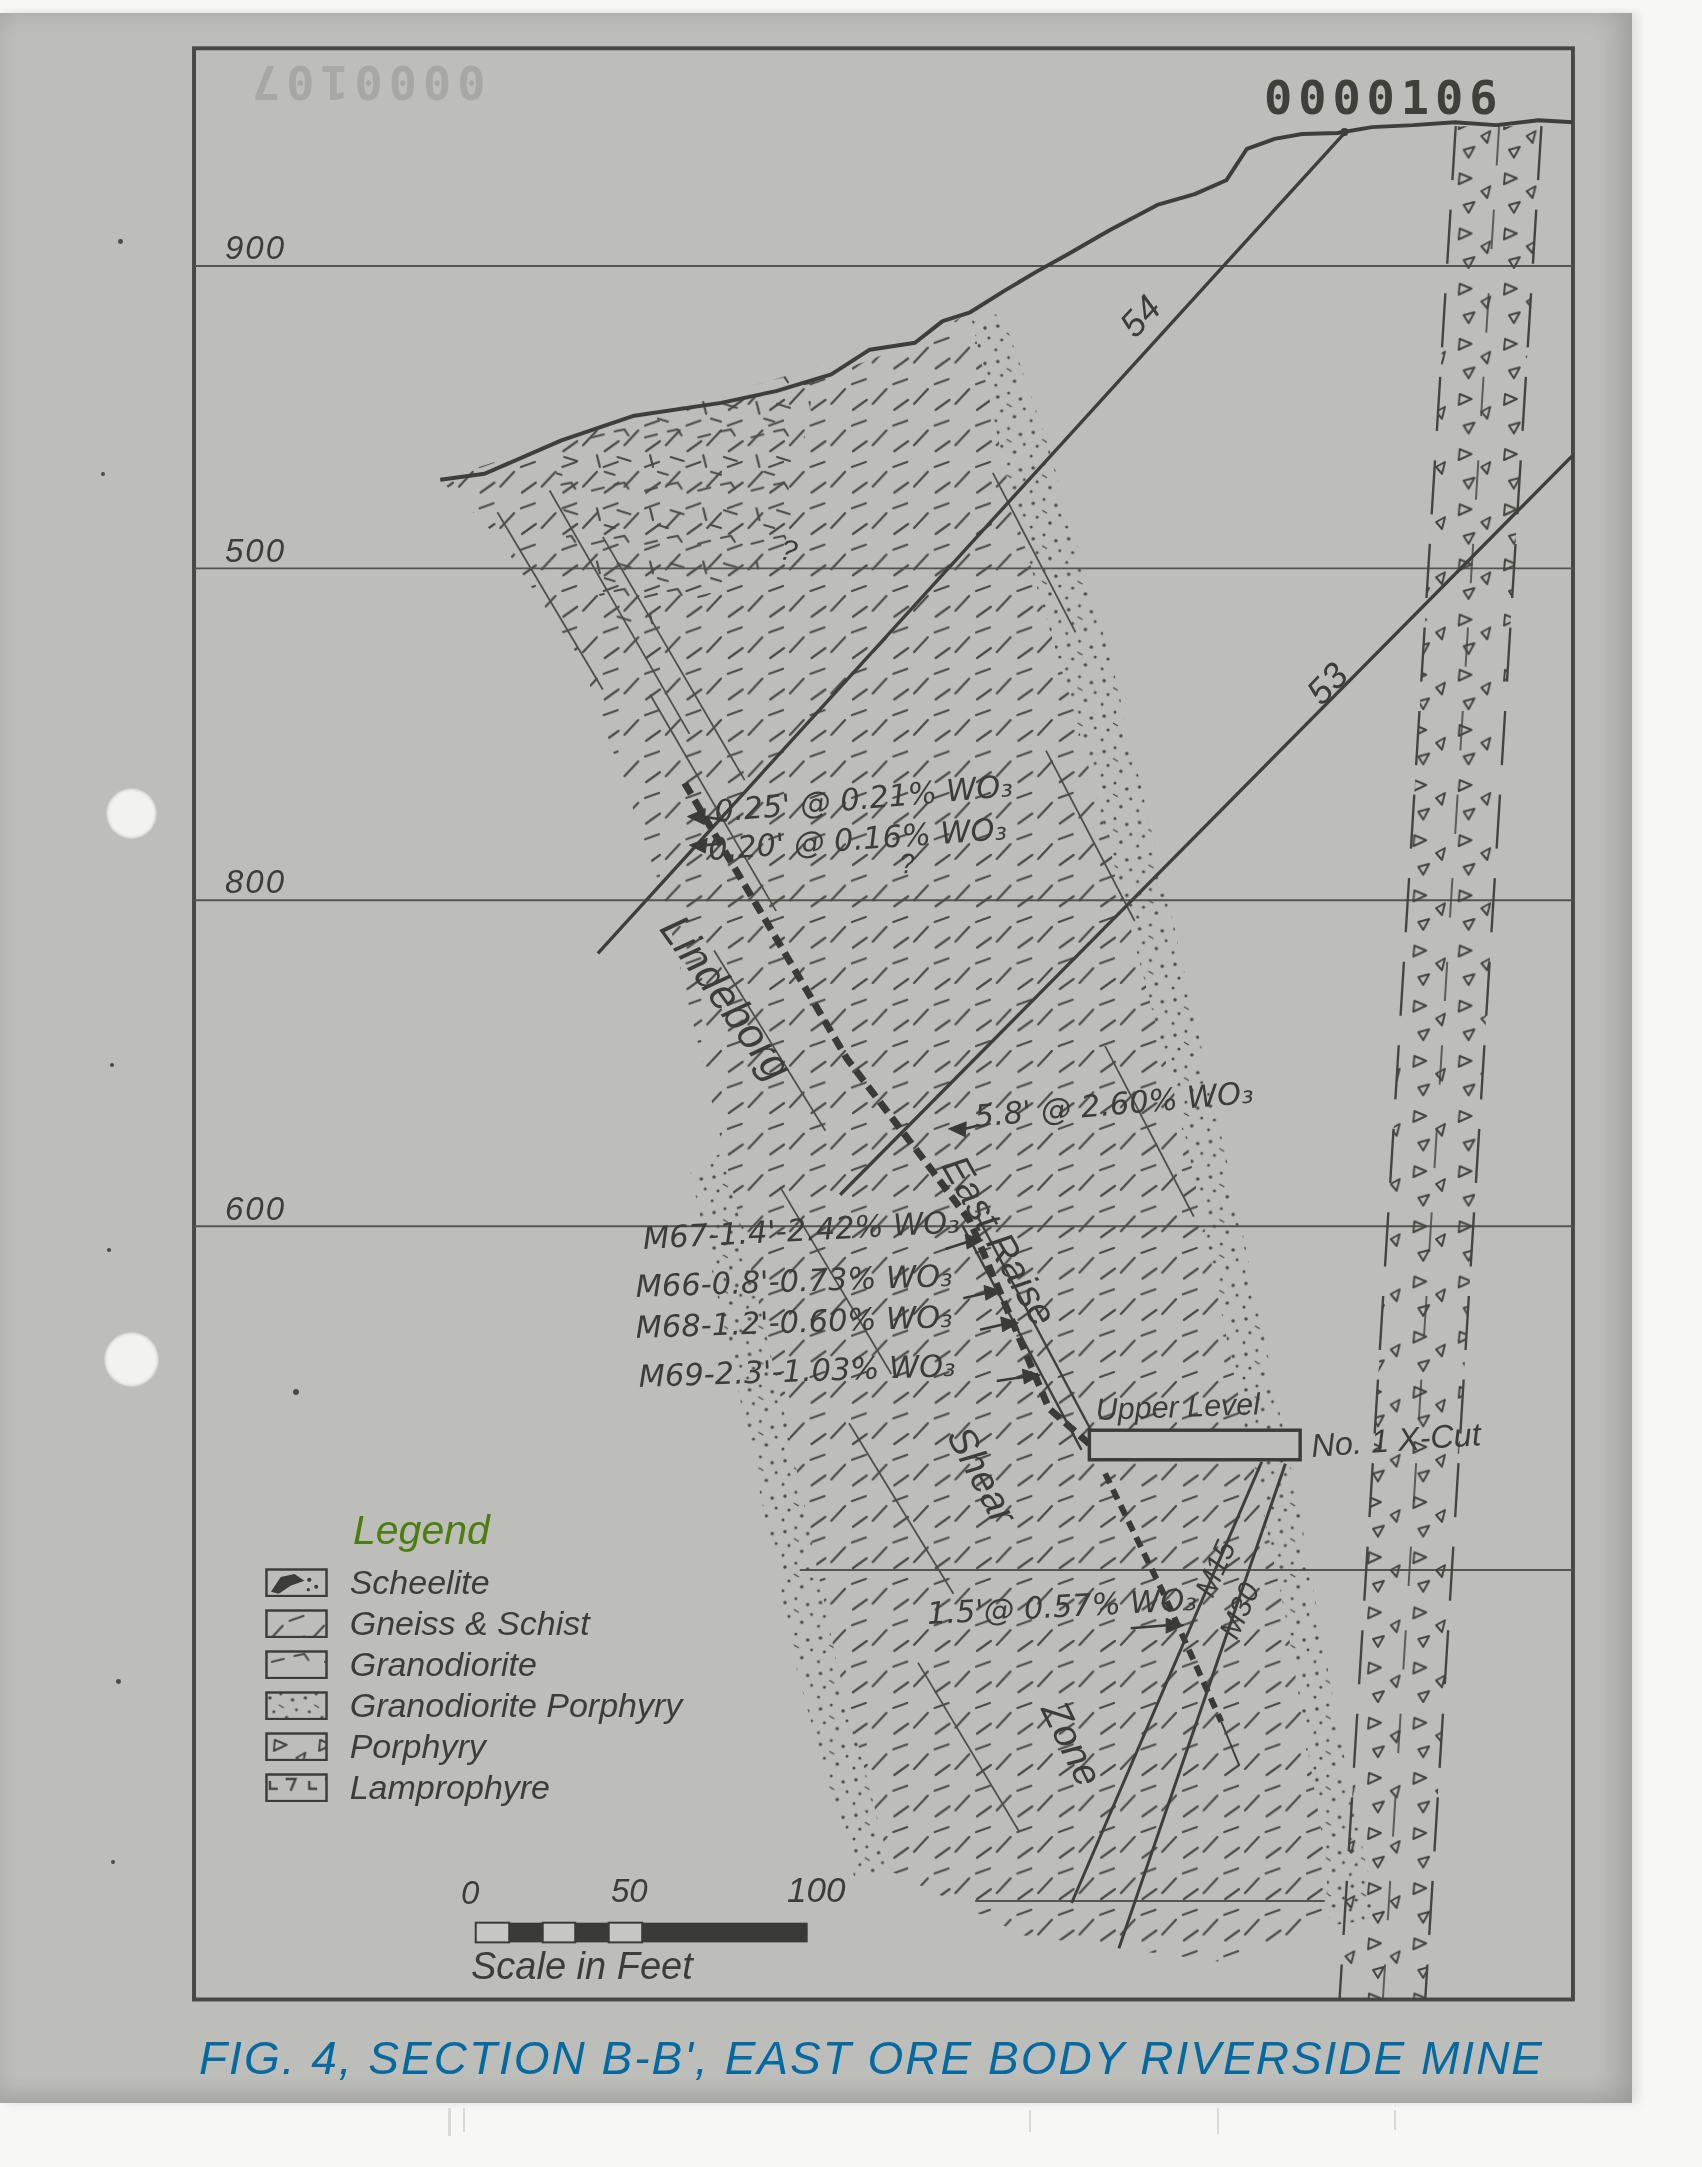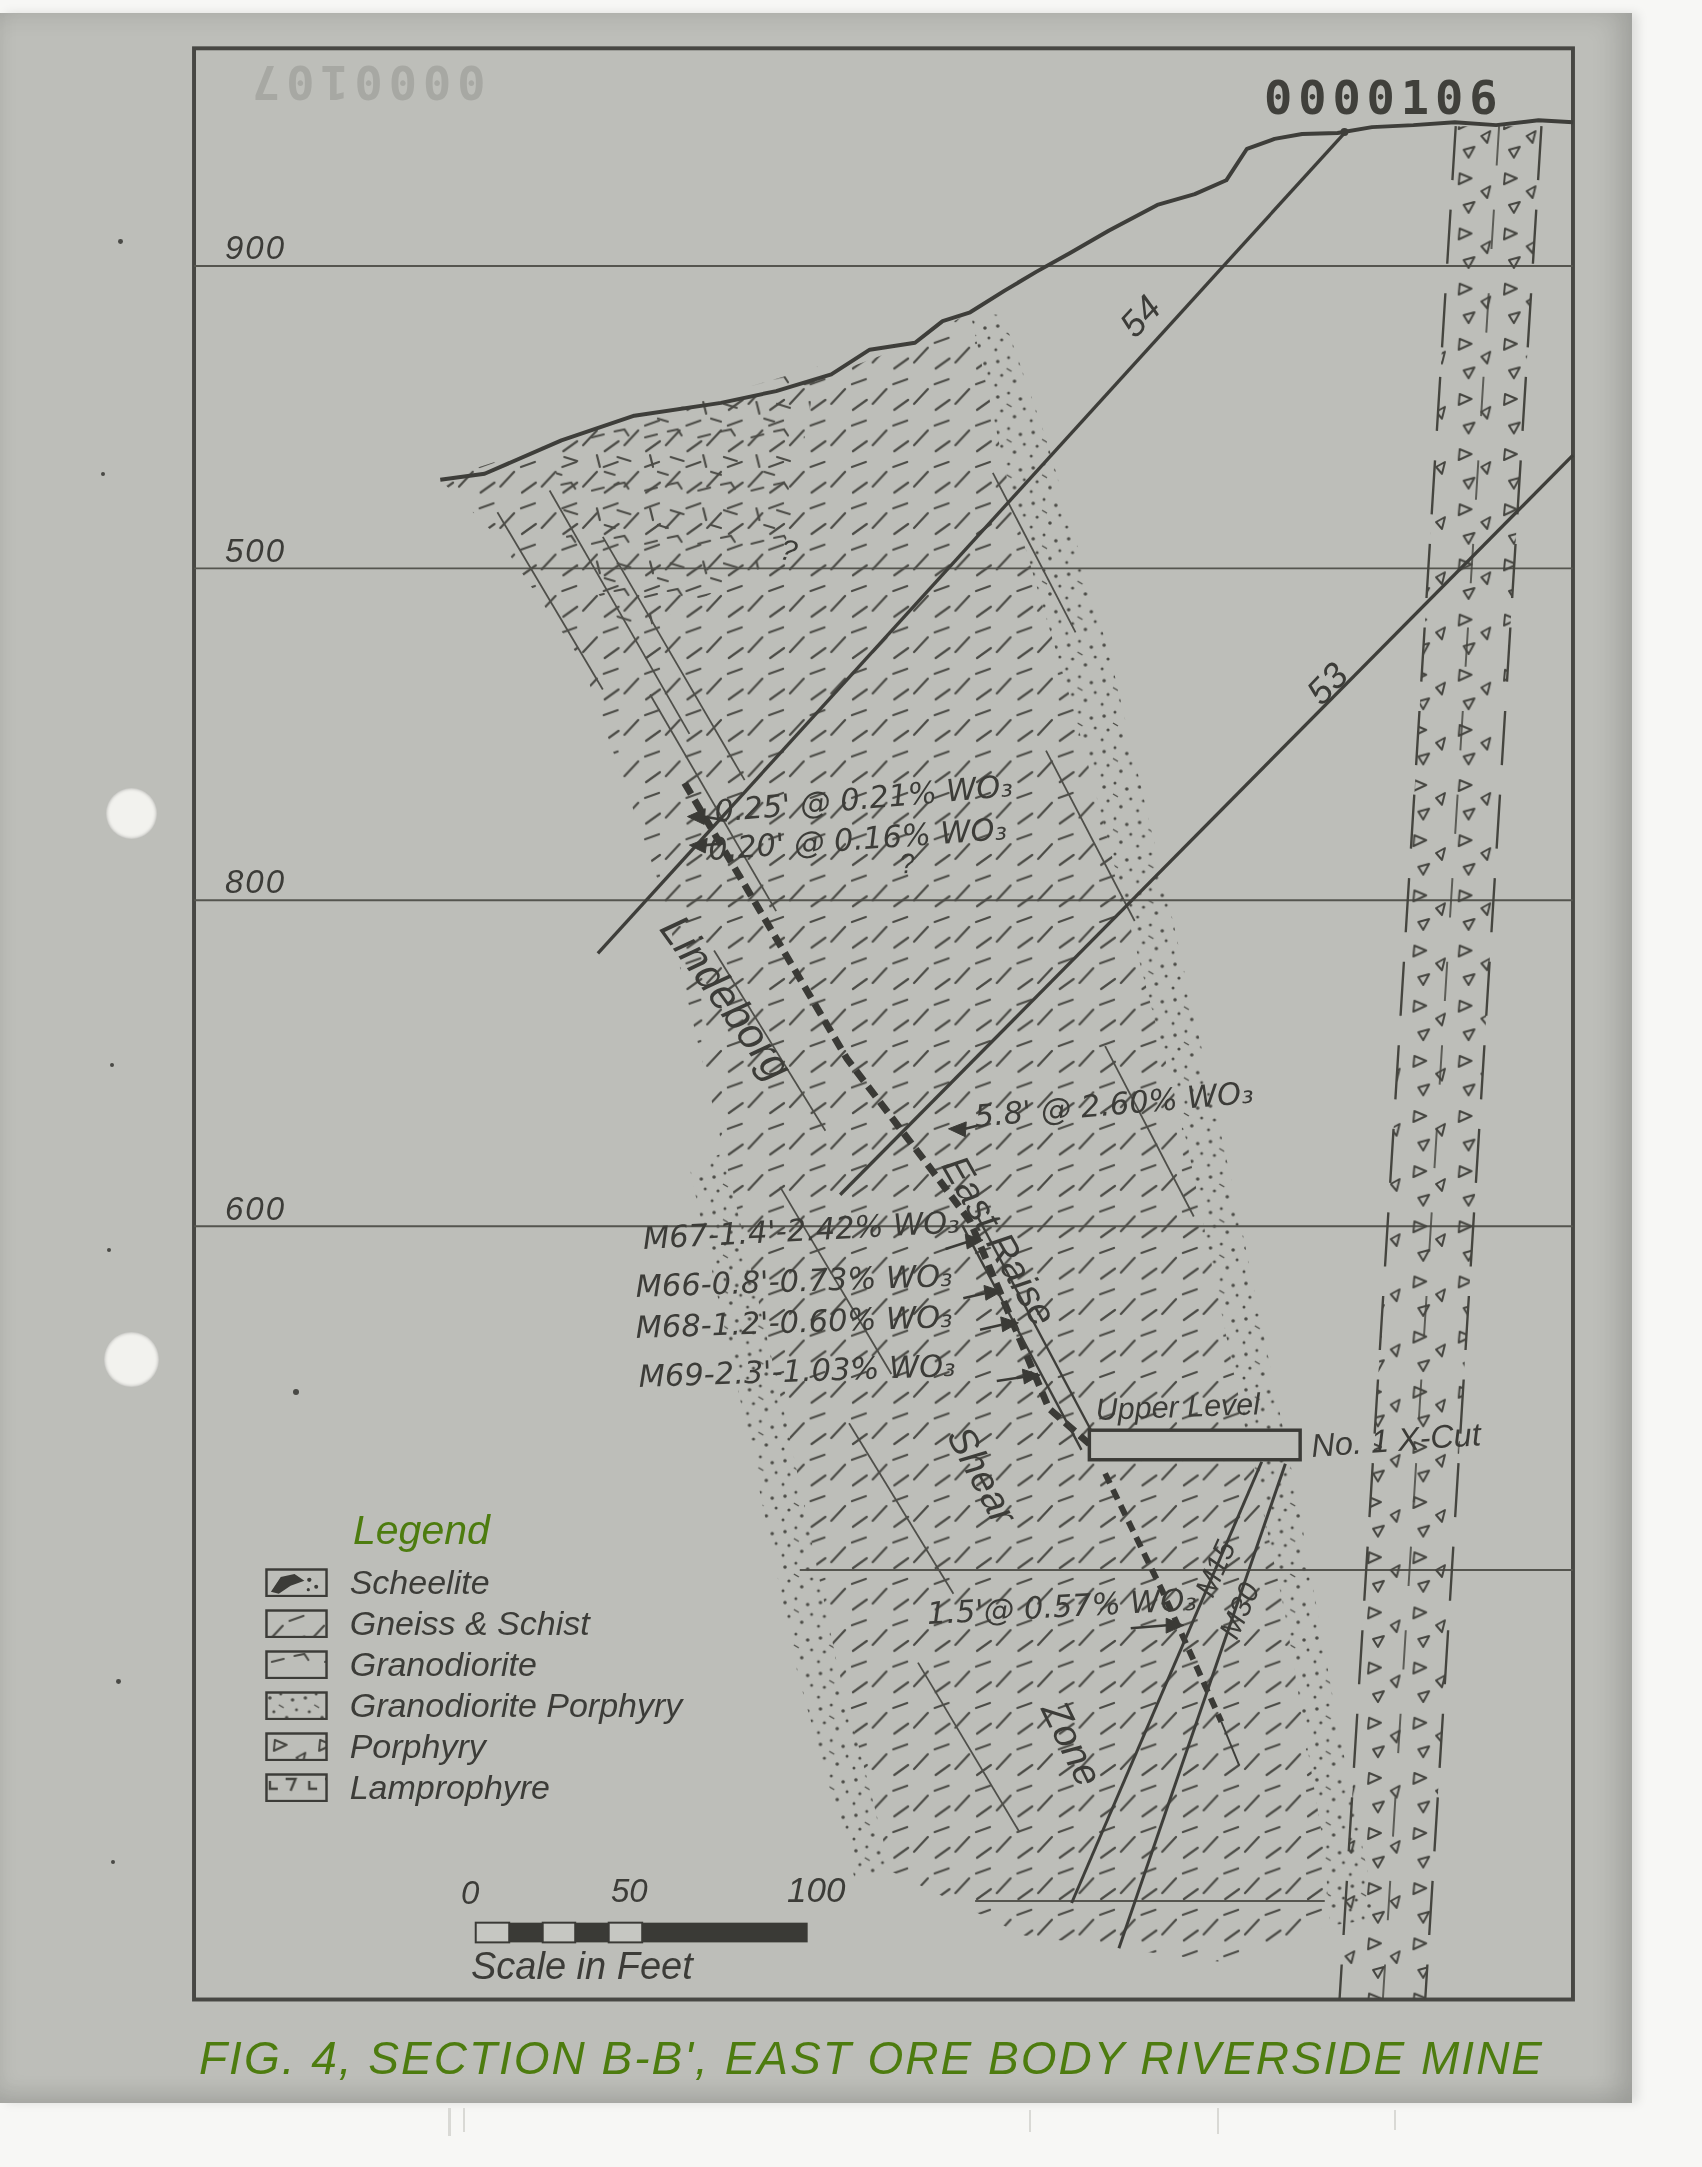--- a/index.html
+++ b/index.html
@@ -6,21 +6,21 @@
   .canvas{position:relative;width:1702px;height:2167px;overflow:hidden;background:#f7f7f5;font-family:"Liberation Sans",sans-serif;}
   .paper{position:absolute;left:0;top:12.8px;width:1632px;height:2090px;background:#bdbeb9;
          box-shadow:inset -15.8px 0 25.6px rgba(0,0,0,.12), inset 0 -11.8px 19.7px rgba(0,0,0,.07), 5.9px 0 9.9px rgba(0,0,0,.10);}
   .drawing{position:absolute;left:0;top:0;z-index:2;}
   .lbl{position:absolute;z-index:3;font-style:italic;color:#3c3c38;white-space:nowrap;transform-origin:left top;}
   .assay{font-family:"DejaVu Sans",sans-serif;font-size:30.5px;}
   .elev{font-size:33px;letter-spacing:2px;}
   .hole{font-size:36px;letter-spacing:1px;}
   .stamp{font-family:"DejaVu Sans Mono",monospace;font-style:normal;font-weight:bold;font-size:47px;letter-spacing:5.9px;color:#2f2f2a;opacity:.88;z-index:3;position:absolute;}
   .stamp.faint{opacity:.20;color:#53544f;transform:rotate(180deg);transform-origin:center;}
-  .fig-title{font-size:46px;letter-spacing:2px;color:#4d7c0f;}
+  .fig-title{font-size:46px;letter-spacing:2px;color:#0369a1;}
   .legend{position:absolute;left:225px;top:1507px;z-index:3;}
   .legend-title{font-size:41px;font-style:italic;color:#4d7c0f;margin:0 0 7.9px 128px;}
   .legend-row{display:flex;align-items:center;height:41px;padding-left:40px;}
   .legend-label{margin-left:21.7px;font-size:34px;font-style:italic;color:#3c3c38;}
   .dust{position:absolute;border-radius:50%;background:#4a4a46;z-index:3;}
   .punch{position:absolute;border-radius:50%;background:#f2f2ee;box-shadow:inset 0 0 3.9px rgba(0,0,0,.35);z-index:3;}
   .scanline{position:absolute;background:#d9d9d5;z-index:1;}
 </style>
 </head>
 <body>

